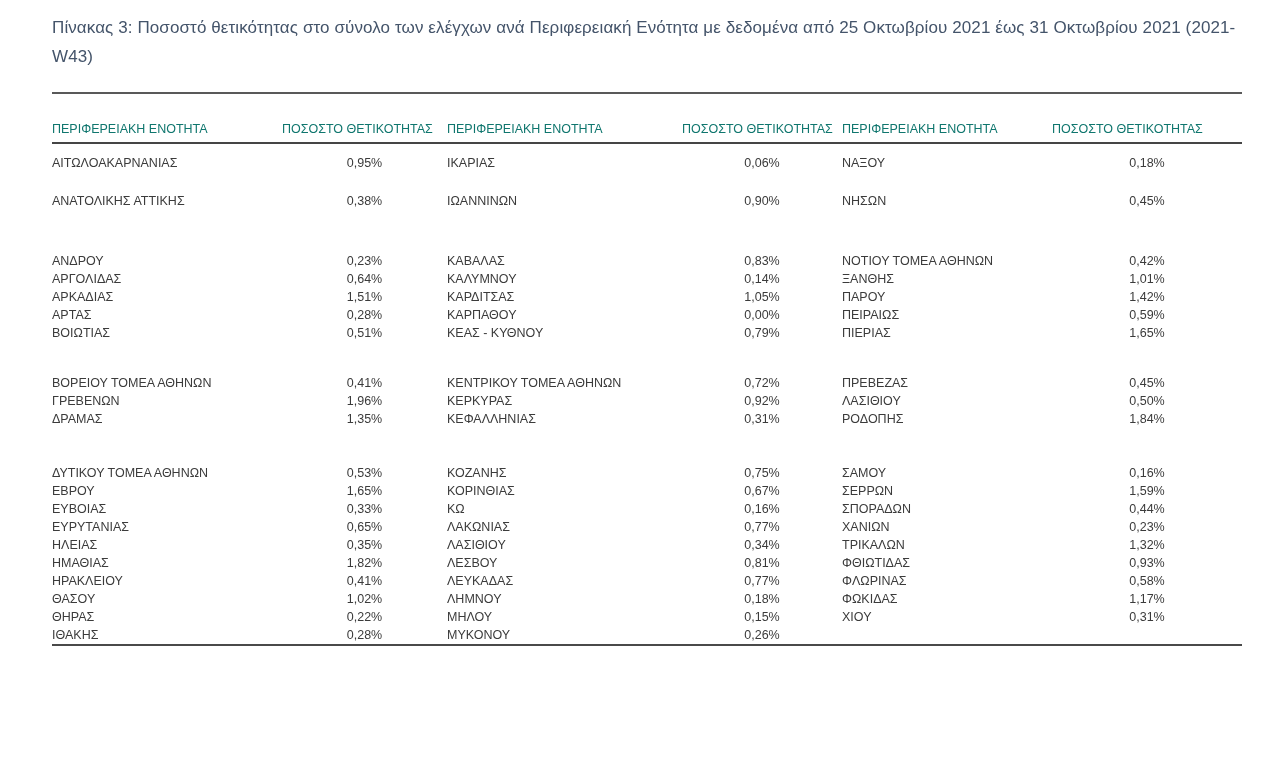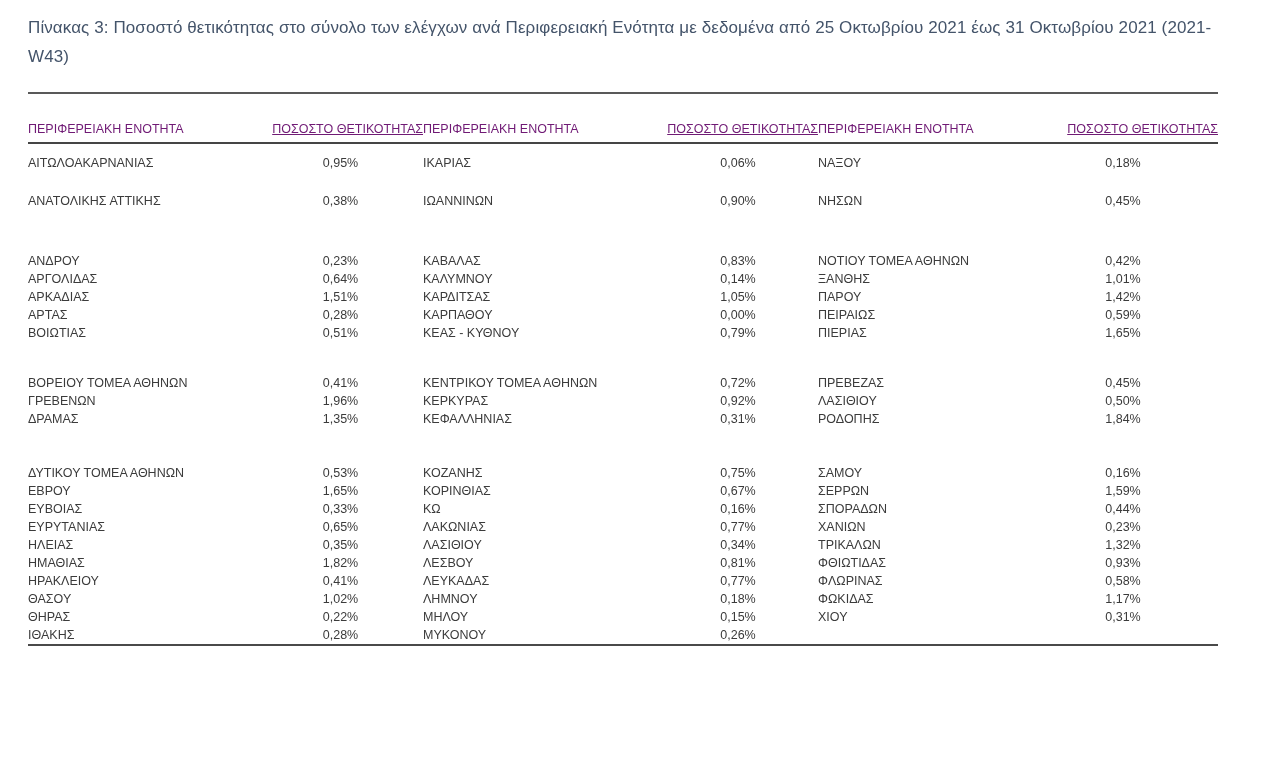--- a/index.html
+++ b/index.html
@@ -8,21 +8,21 @@
     background: #ffffff;
     width: 1280px;
     height: 765px;
     font-family: "Liberation Sans", sans-serif;
     -webkit-font-smoothing: antialiased;
   }
   .page {
     box-sizing: border-box;
     width: 1280px;
     height: 765px;
-    padding: 13px 36px 0 28px;
+    padding: 13px 36px 0 52px;
     overflow: hidden;
   }
   .caption {
     color: #44546a;
     font-size: 17px;
     line-height: 29px;
     max-width: 1210px;
     letter-spacing: 0.1px;
   }
   .top-rule {
@@ -41,27 +41,27 @@
   col.c-region1 { width: 230px; }
   col.c-pct1    { width: 165px; }
   col.c-region2 { width: 235px; }
   col.c-pct2    { width: 160px; }
   col.c-region3 { width: 210px; }
   col.c-pct3    { width: 190px; }
 
   thead th {
     font-weight: normal;
     font-size: 12.5px;
-    color: #701a75;
+    color: #0f766e;
     padding: 28px 0 6px 0;
     border-bottom: 2px solid #454545;
     white-space: nowrap;
   }
   thead th.region { text-align: left; }
-  thead th.pct    { text-align: right; text-decoration: underline; }
+  thead th.pct    { text-align: left; }
 
   tbody td {
     font-size: 12.5px;
     height: 18px;
     padding: 0;
     vertical-align: middle;
     white-space: nowrap;
     overflow: hidden;
   }
   td.region { text-align: left; }

